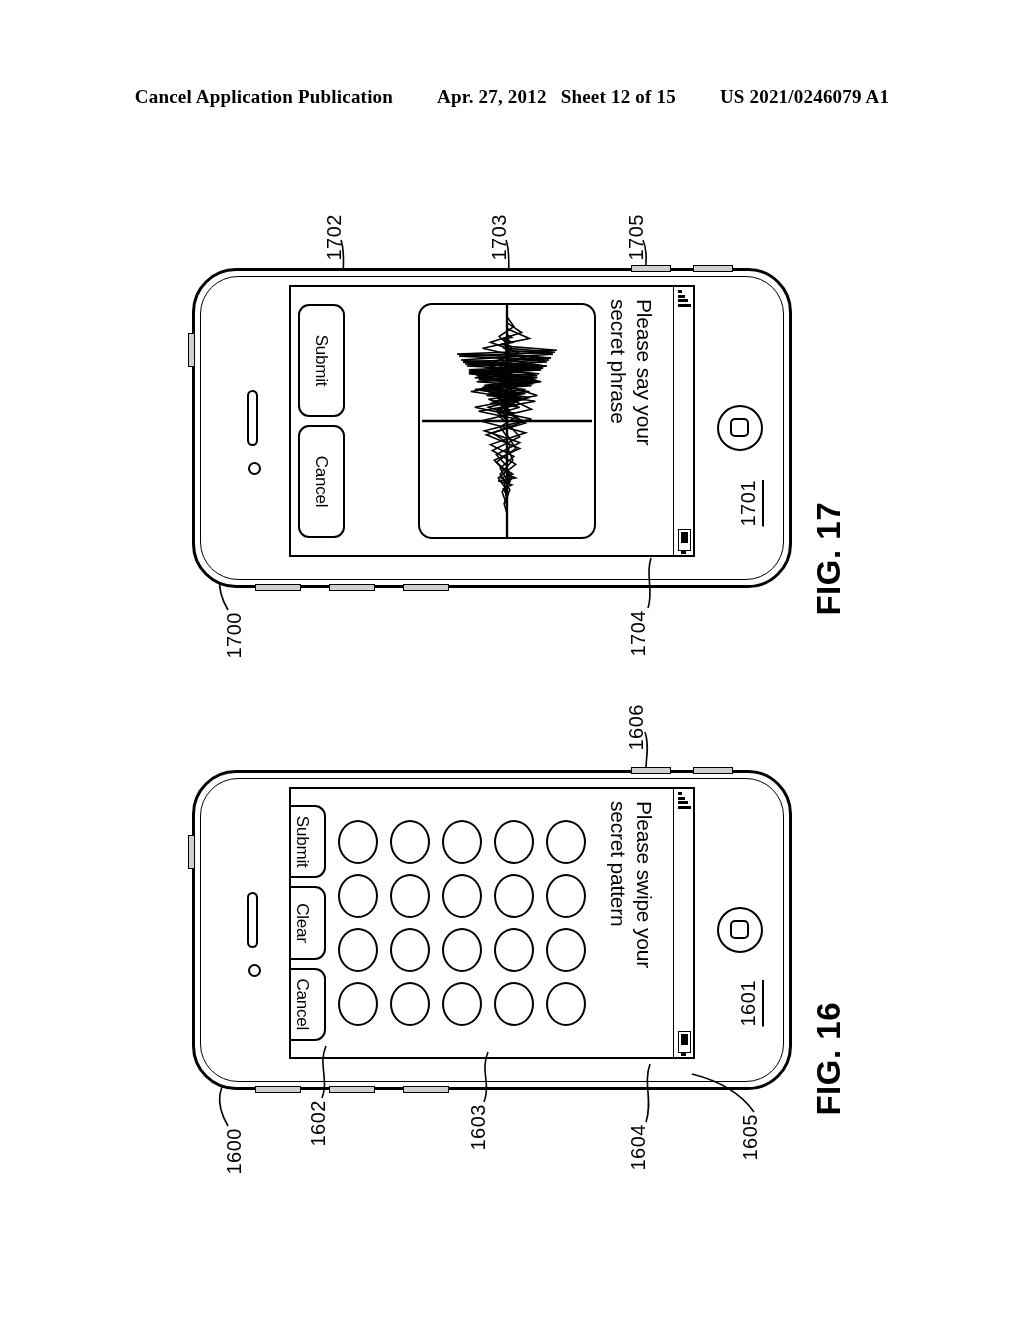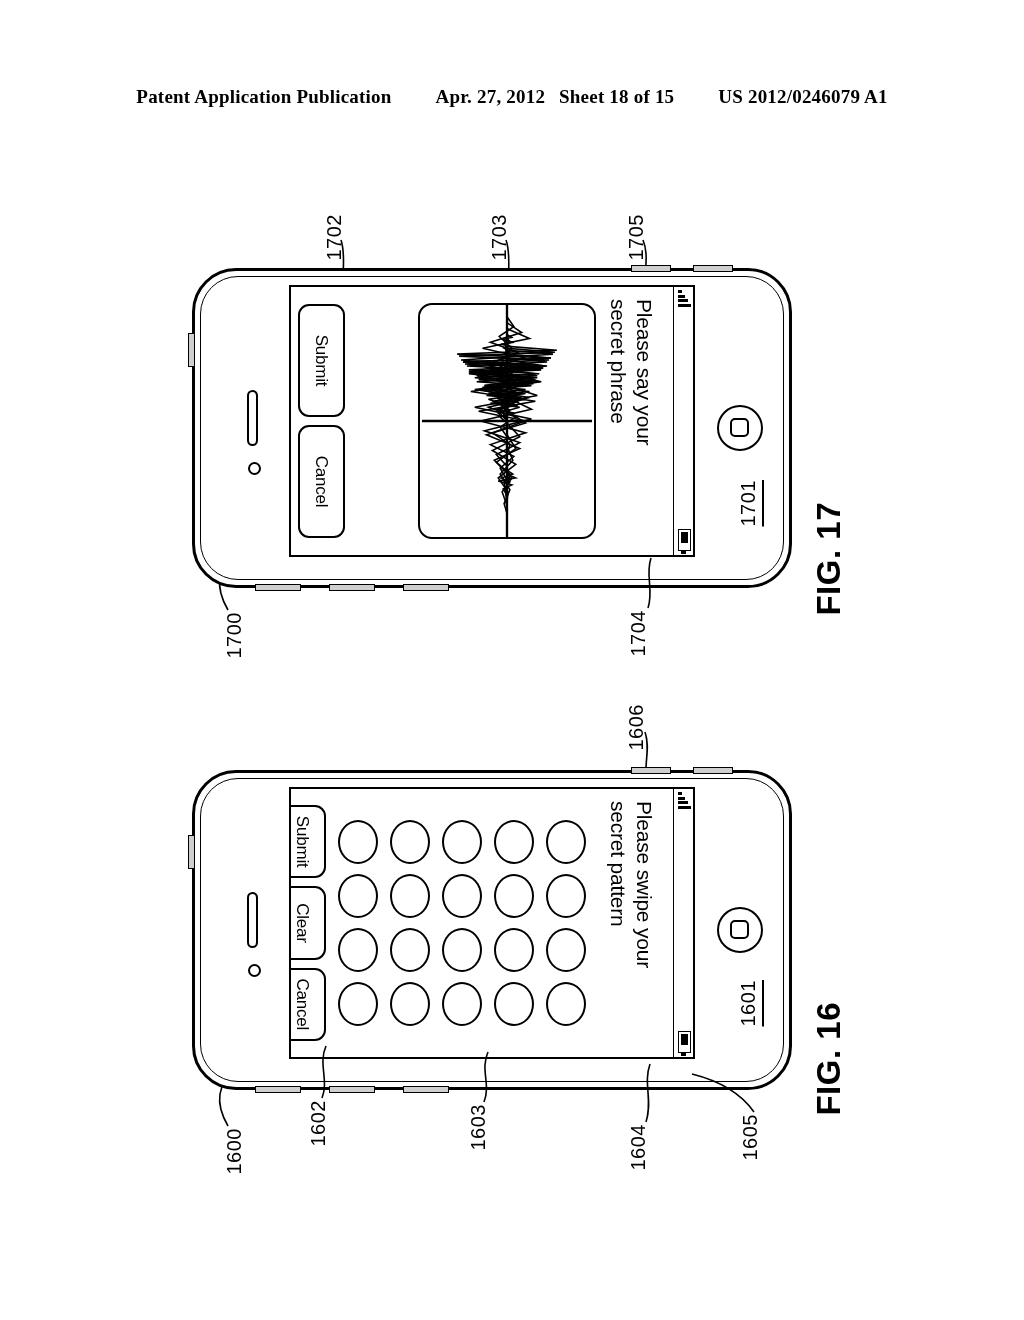--- a/index.html
+++ b/index.html
@@ -346,27 +346,27 @@
   }
 
   .leader { position: absolute; overflow: visible; pointer-events: none; }
   .leader path, .leader line { fill: none; stroke: #000; stroke-width: 1.6; }
   .leader polygon { fill: #000; }
 </style>
 </head>
 <body>
 
 <div class="pub-header">
-  <span class="seg">Patent Application Publication</span>
+  <span class="seg">Cancel Application Publication</span>
   <span class="gap-lg"></span>
   <span class="seg">Apr. 27, 2012</span>
   <span class="gap-sm"></span>
-  <span class="seg">Sheet 18 of 15</span>
+  <span class="seg">Sheet 12 of 15</span>
   <span class="gap-lg"></span>
-  <span class="seg">US 2012/0246079 A1</span>
+  <span class="seg">US 2021/0246079 A1</span>
 </div>
 
 <div class="figure" id="figure-17">
 
   <div class="ref" style="left:324px; top:34px;">1702</div>
   <div class="ref" style="left:489px; top:34px;">1703</div>
   <div class="ref" style="left:626px; top:34px;">1705</div>
 
   <svg class="leader" style="left:0; top:0; width:1024px; height:520px;">
     <path d="M341,60 C347,78 340,96 345,118"></path>

